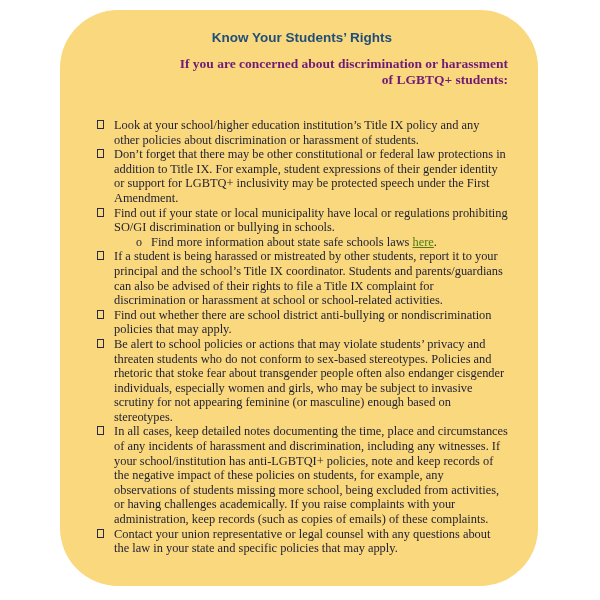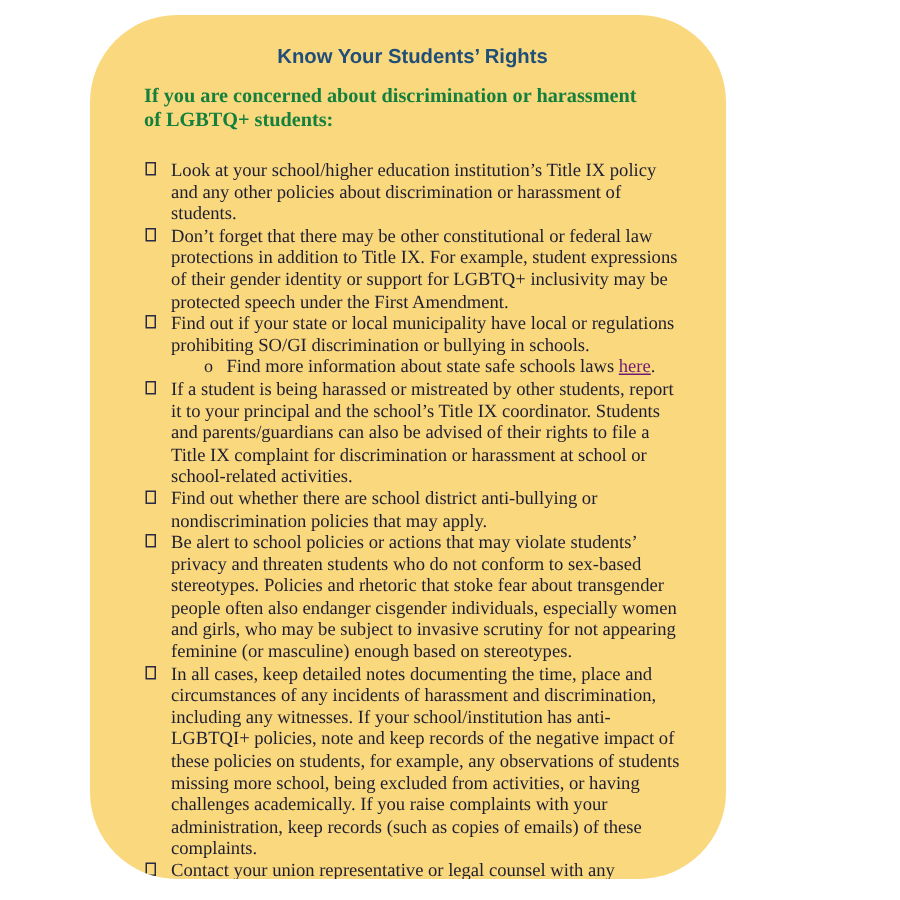--- a/index.html
+++ b/index.html
@@ -7,46 +7,46 @@
   body {
     width: 600px; height: 600px;
     background: #ffffff;
     font-family: "Liberation Serif", serif;
     position: relative;
     overflow: hidden;
   }
   .card {
     position: absolute;
     left: 60px; top: 10px;
-    width: 424px; height: 576px;
+    width: 478px; height: 576px;
     background: #FAD87D;
     border-radius: 58px;
     padding: 19px 30px 0 36px;
     overflow: hidden;
   }
   .title {
     text-align: center;
     font-family: "Liberation Sans", sans-serif;
     font-weight: bold;
     font-size: 13.5px;
     line-height: 17px;
     color: #1F4E79;
     margin: 0 0 0 0;
   }
   .subtitle {
-    text-align: left;
+    text-align: right;
     font-family: "Liberation Serif", serif;
     font-weight: bold;
     font-size: 13.5px;
     line-height: 16px;
-    color: #15803d;
+    color: #701a75;
     margin-top: 10px;
   }
   .checklist {
-    margin-top: 18px;
+    margin-top: 30px;
     font-size: 12.4px;
     line-height: 14.6px;
     color: #1E1E32;
   }
   .item {
     display: flex;
     align-items: flex-start;
   }
   .cb {
     flex: none;
@@ -60,21 +60,21 @@
     display: flex;
     align-items: flex-start;
     margin-left: 40px;
   }
   .om {
     flex: none;
     margin-right: 9px;
     font-size: 12px;
   }
   a.link {
-    color: #701a75;
+    color: #4d7c0f;
     text-decoration: underline;
     cursor: pointer;
     font-family: Liberation Serif, serif;
   }
 </style>
 </head>
 <body>
 
 <div class="card">
   <div class="title">Know Your Students’ Rights</div>
@@ -110,16 +110,16 @@
       <div class="item">
         <span class="cb"></span>
         <span class="txt">Be alert to school policies or actions that may violate students’ privacy and threaten students who do not conform to sex-based stereotypes. Policies and rhetoric that stoke fear about transgender people often also endanger cisgender individuals, especially women and girls, who may be subject to invasive scrutiny for not appearing feminine (or masculine) enough based on stereotypes.</span>
       </div>
       <div class="item">
         <span class="cb"></span>
         <span class="txt">In all cases, keep detailed notes documenting the time, place and circumstances of any incidents of harassment and discrimination, including any witnesses. If your school/institution has anti-LGBTQI+ policies, note and keep records of the negative impact of these policies on students, for example, any observations of students missing more school, being excluded from activities, or having challenges academically. If you raise complaints with your administration, keep records (such as copies of emails) of these complaints.</span>
       </div>
       <div class="item">
         <span class="cb"></span>
-        <span class="txt">Contact your union representative or legal counsel with any harassment about the law in your state and specific policies that may apply.</span>
+        <span class="txt">Contact your union representative or legal counsel with any questions about the law in your state and specific policies that may apply.</span>
       </div>
     </div>
 </div>
 
 </body></html>

